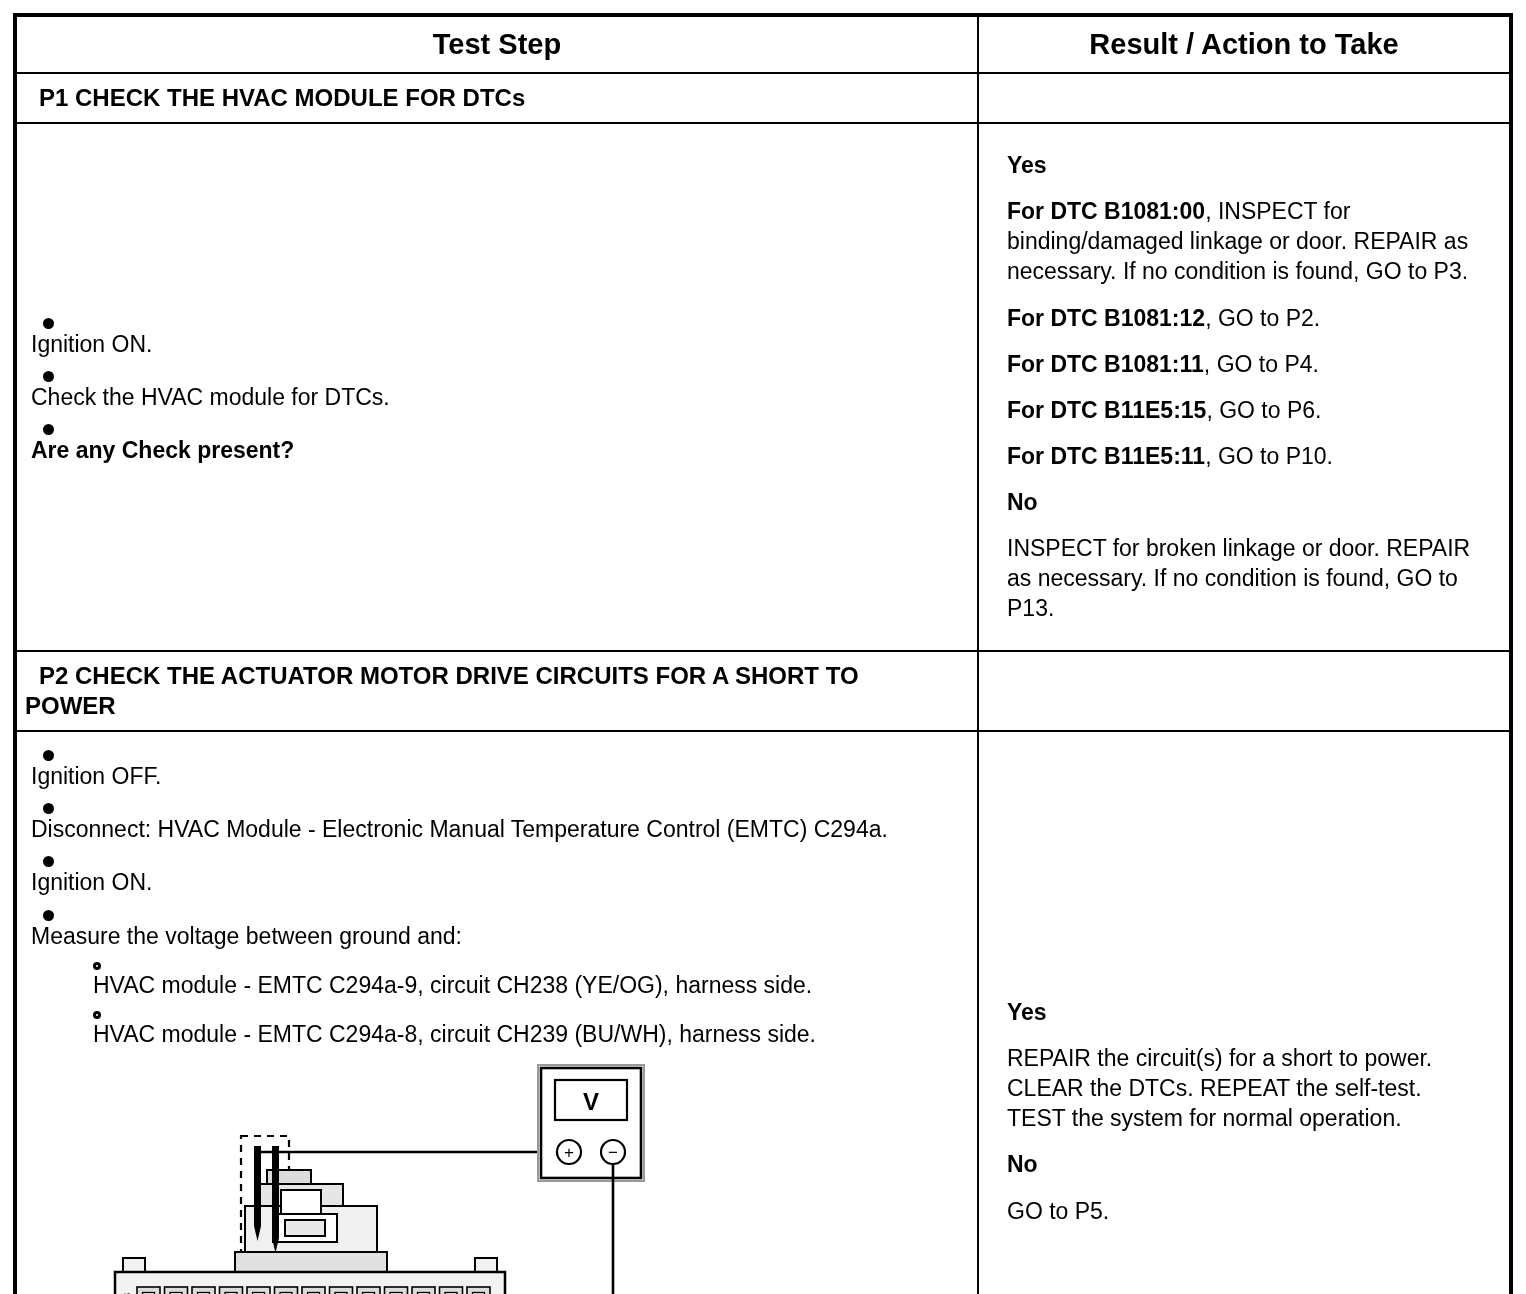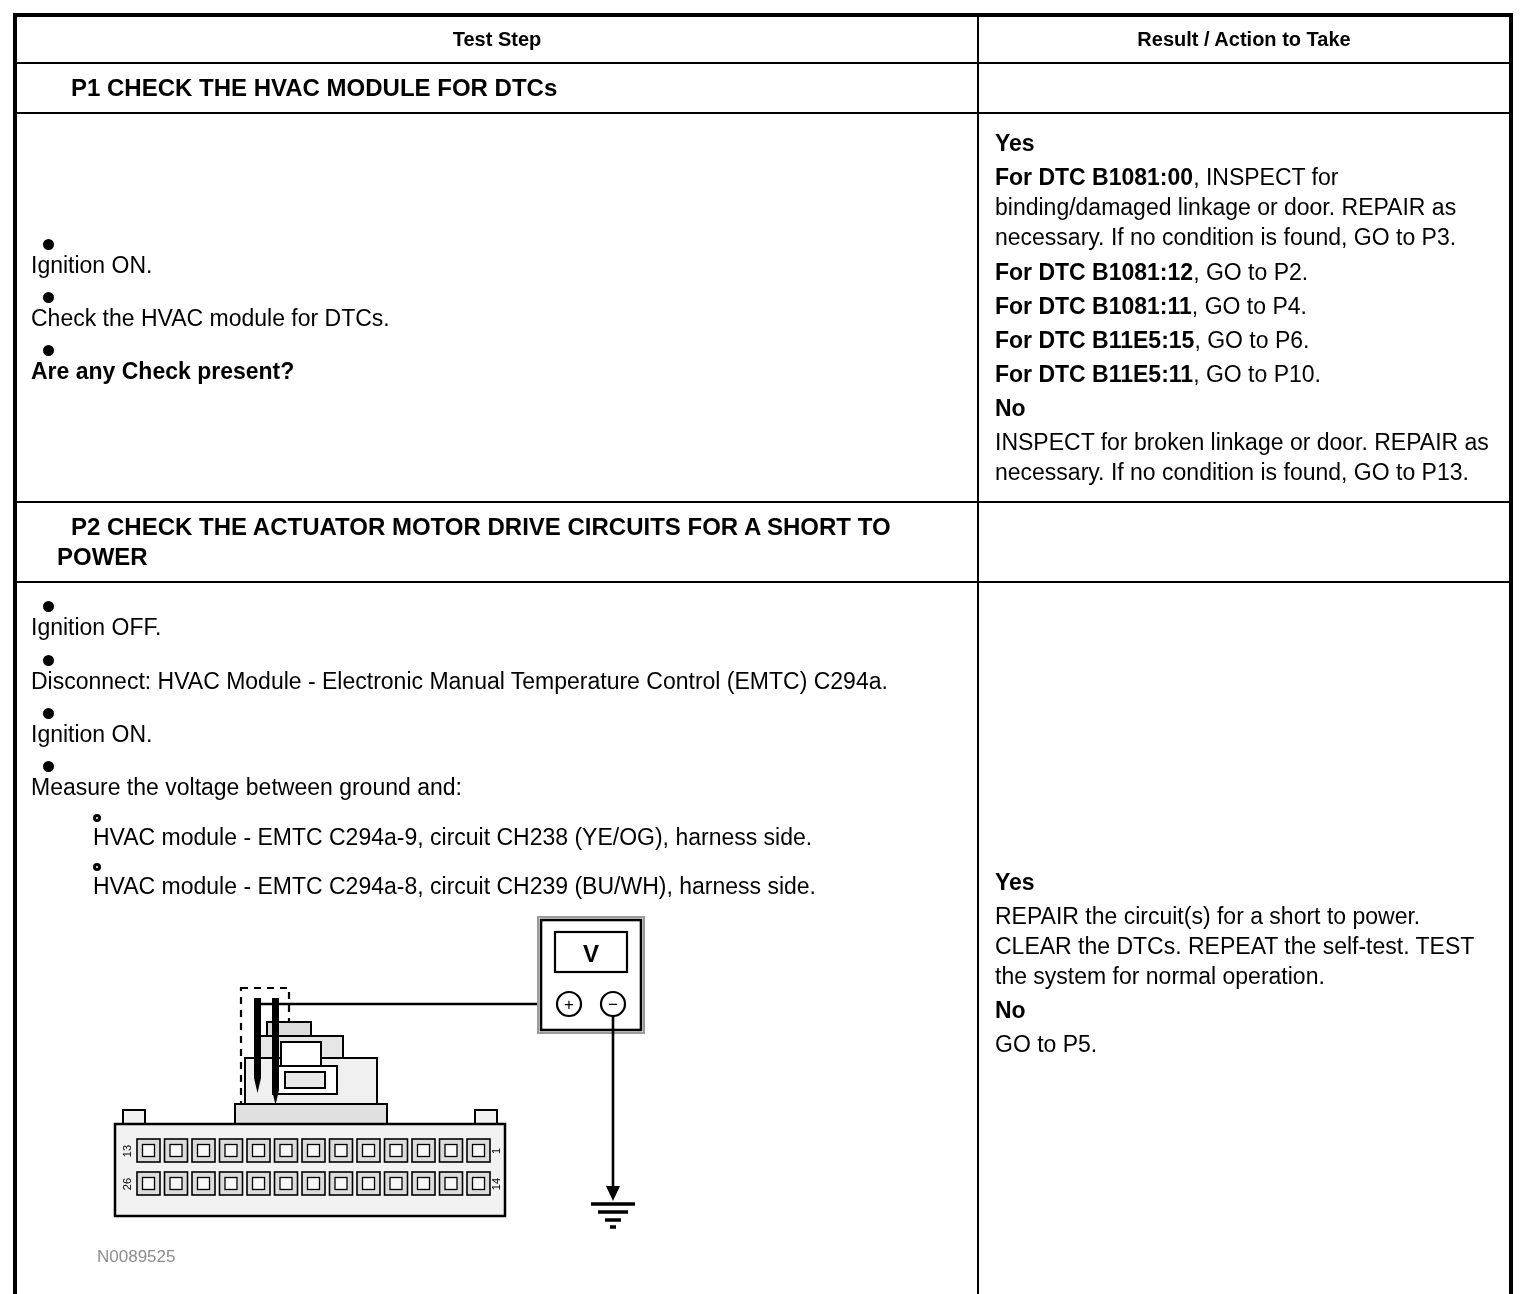--- a/index.html
+++ b/index.html
@@ -18,31 +18,31 @@
     border: 4px solid #000;
   }
   th, td {
     border: 2px solid #000;
     padding: 6px 10px;
     vertical-align: top;
     font-size: 23px;
     overflow: hidden;
   }
   th {
-    font-size: 20px;
+    font-size: 29px;
     font-weight: bold;
     text-align: center;
     padding: 11px 8px;
   }
   tr.title-row td {
     font-weight: bold;
     font-size: 24px;
     padding: 9px 8px 9px 8px;
   }
-  .title-text { text-indent: 14px; max-width: 900px; line-height: 1.25; margin-left: 32px; }
+  .title-text { text-indent: 14px; max-width: 900px; line-height: 1.25; }
   td.steps-cell-p1 { vertical-align: middle; padding-left: 14px; }
   td.steps-cell-p2 { vertical-align: top; padding-left: 14px; }
   td.result-cell-p1 { vertical-align: top; padding: 10px 12px; }
   td.result-cell-p2 { vertical-align: middle; padding: 10px 12px; }
   .bullet-row {
     display: flex;
     align-items: flex-start;
     margin: 2px 0;
     line-height: 1.32;
     max-width: 895px;
@@ -58,21 +58,21 @@
   .ring {
     flex: 0 0 auto;
     width: 8px; height: 8px;
     border-radius: 50%;
     border: 3px solid #000;
     background: #fff;
     margin: 9px 14px 0 0;
   }
   .sub { margin-left: 62px; }
   .bold-q { font-weight: bold; }
-  .result-line { margin: 4px; line-height: 1.31; }
+  .result-line { margin: 16px; line-height: 1.31; }
   .diagram-wrap { margin: 10px 0 4px 58px; }
   svg text { font-family: "Liberation Sans", sans-serif; }
 </style>
 </head>
 <body>
 
 <div class="page">
   <table class="pinpoint">
     <colgroup>
       <col style="width:963px">

